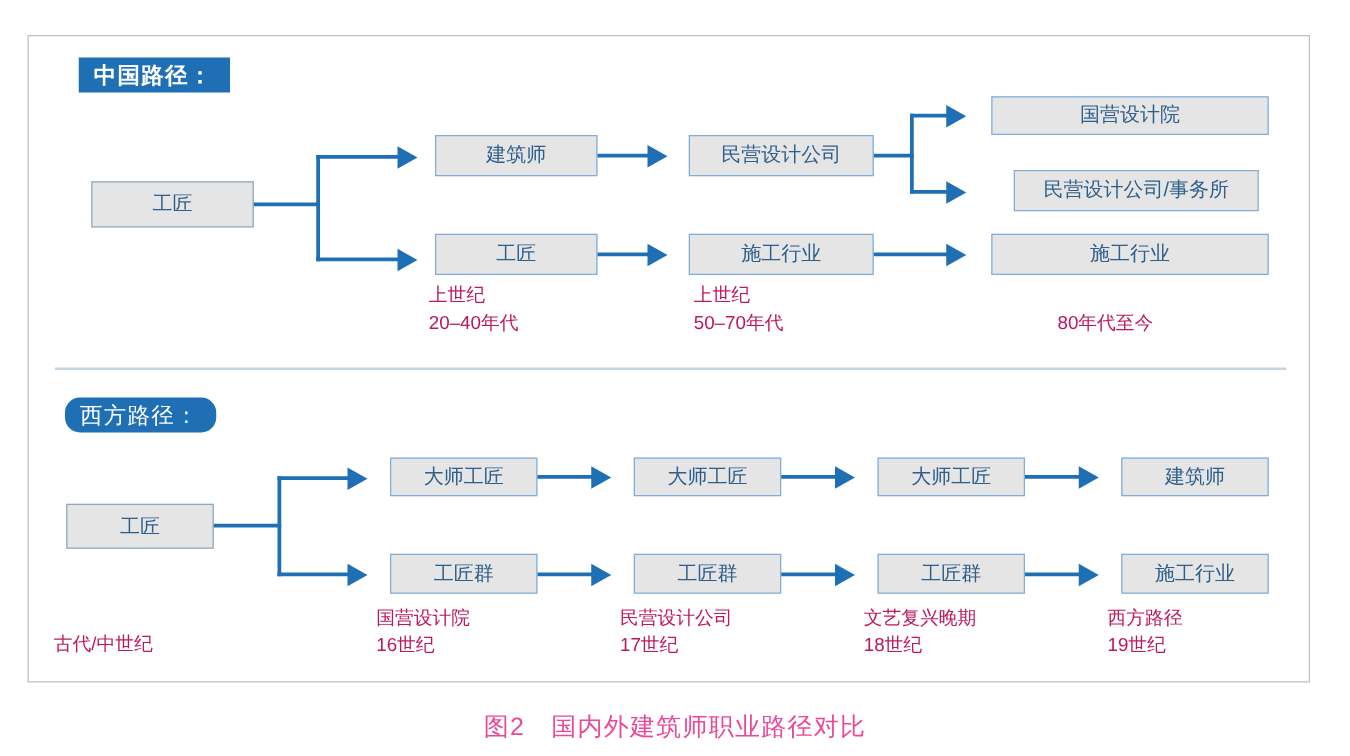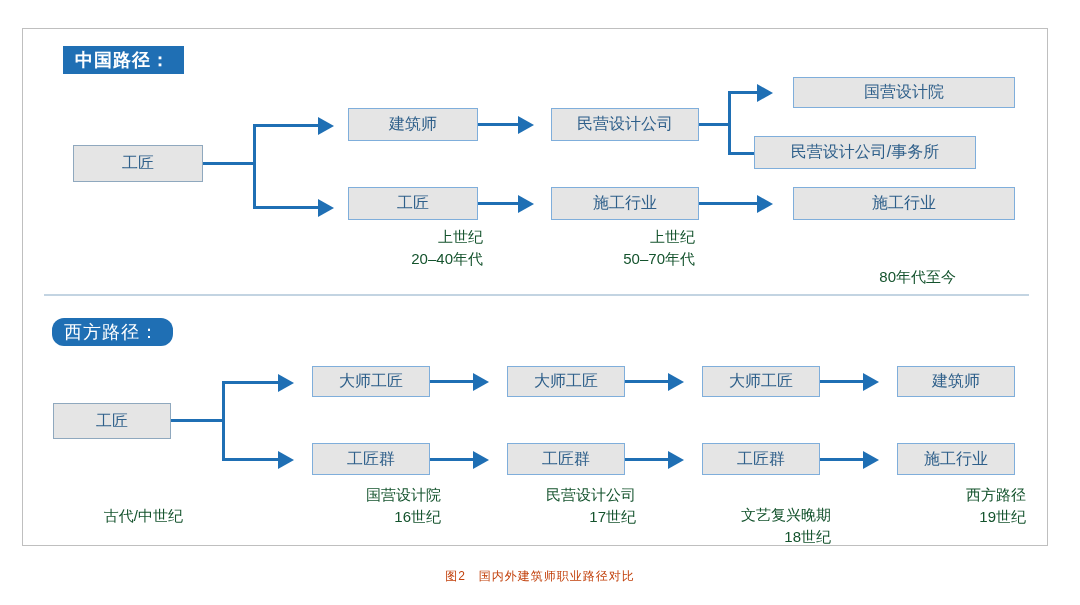--- a/index.html
+++ b/index.html
@@ -58,41 +58,41 @@
     position:absolute;
     width:0;height:0;
     border-top:9px solid transparent;
     border-bottom:9px solid transparent;
     border-left:16px solid #1F6FB4;
   }
 
   
   .tl{
     position:absolute;
-    text-align:right;
-    color:#14532d;
+    text-align:left;
+    color:#be185d;
     font-size:15px;
     line-height:22px;
     white-space:pre-line;
   }
 
   
   .divider{
     position:absolute;
     height:2px;
     background:#c3d4e2;
   }
 
   
   .caption{
     position:absolute;
     left:0;width:1080px;
     text-align:center;
-    color:#c2410c;
-    font-size:12px;
+    color:#ec4899;
+    font-size:20px;
     letter-spacing:1px;
   }
 </style>
 </head>
 <body>
 
 <div id="root">
 
   <div class="frame"></div>
 
@@ -120,39 +120,39 @@
   <div class="vline" style="left:728px;top:91px;height:64px;"></div>
 
   <div class="hline" style="left:728px;top:91px;width:33px;"></div>
   <div class="arrow" style="left:757px;top:84px;"></div>
 
   <div class="hline" style="left:728px;top:152px;width:33px;"></div>
   <div class="arrow" style="left:757px;top:145px;"></div>
 
   <div class="node" style="left:793px;top:77px;width:222px;height:31px;">国营设计院</div>
 
-  <div class="node" style="left:754px;top:136px;width:222px;height:33px;">民营设计公司/事务所</div>
+  <div class="node" style="left:811px;top:136px;width:196px;height:33px;">民营设计公司/事务所</div>
 
   <div class="node" style="left:348px;top:187px;width:130px;height:33px;">工匠</div>
 
   <div class="hline" style="left:478px;top:202px;width:45px;"></div>
   <div class="arrow" style="left:518px;top:195px;"></div>
 
   <div class="node" style="left:551px;top:187px;width:148px;height:33px;">施工行业</div>
 
   <div class="hline" style="left:699px;top:202px;width:62px;"></div>
   <div class="arrow" style="left:757px;top:195px;"></div>
 
   <div class="node" style="left:793px;top:187px;width:222px;height:33px;">施工行业</div>
 
   <div class="tl" style="left:343px;top:226px;width:140px;">上世纪
 20–40年代</div>
   <div class="tl" style="left:555px;top:226px;width:140px;">上世纪
 50–70年代</div>
-  <div class="tl" style="left:816px;top:248px;width:140px;margin-top:18px;">80年代至今</div>
+  <div class="tl" style="left:846px;top:248px;width:140px;">80年代至今</div>
 
   <div class="divider" style="left:44px;top:294px;width:985px;"></div>
 
   <div class="badge" style="left:52px;top:318px;border-radius:12px;">西方路径：</div>
 
   <div class="node root-node" style="left:53px;top:403px;width:118px;height:36px;">工匠</div>
 
   <div class="hline" style="left:171px;top:419px;width:54px;"></div>
   <div class="vline" style="left:222px;top:381px;height:80px;"></div>
 
@@ -194,20 +194,20 @@
   <div class="hline" style="left:820px;top:458px;width:48px;"></div>
   <div class="arrow" style="left:863px;top:451px;"></div>
 
   <div class="node" style="left:897px;top:443px;width:118px;height:32px;">施工行业</div>
 
   <div class="tl" style="left:43px;top:505px;width:140px;">古代/中世纪</div>
   <div class="tl" style="left:301px;top:484px;width:140px;">国营设计院
 16世纪</div>
   <div class="tl" style="left:496px;top:484px;width:140px;">民营设计公司
 17世纪</div>
-  <div class="tl" style="left:691px;top:484px;width:140px;margin-top:20px;">文艺复兴晚期
+  <div class="tl" style="left:691px;top:484px;width:140px;">文艺复兴晚期
 18世纪</div>
   <div class="tl" style="left:886px;top:484px;width:140px;">西方路径
 19世纪</div>
 
   <div class="caption" style="top:568px;">图2　国内外建筑师职业路径对比</div>
 
 </div>
 
 </body></html>

